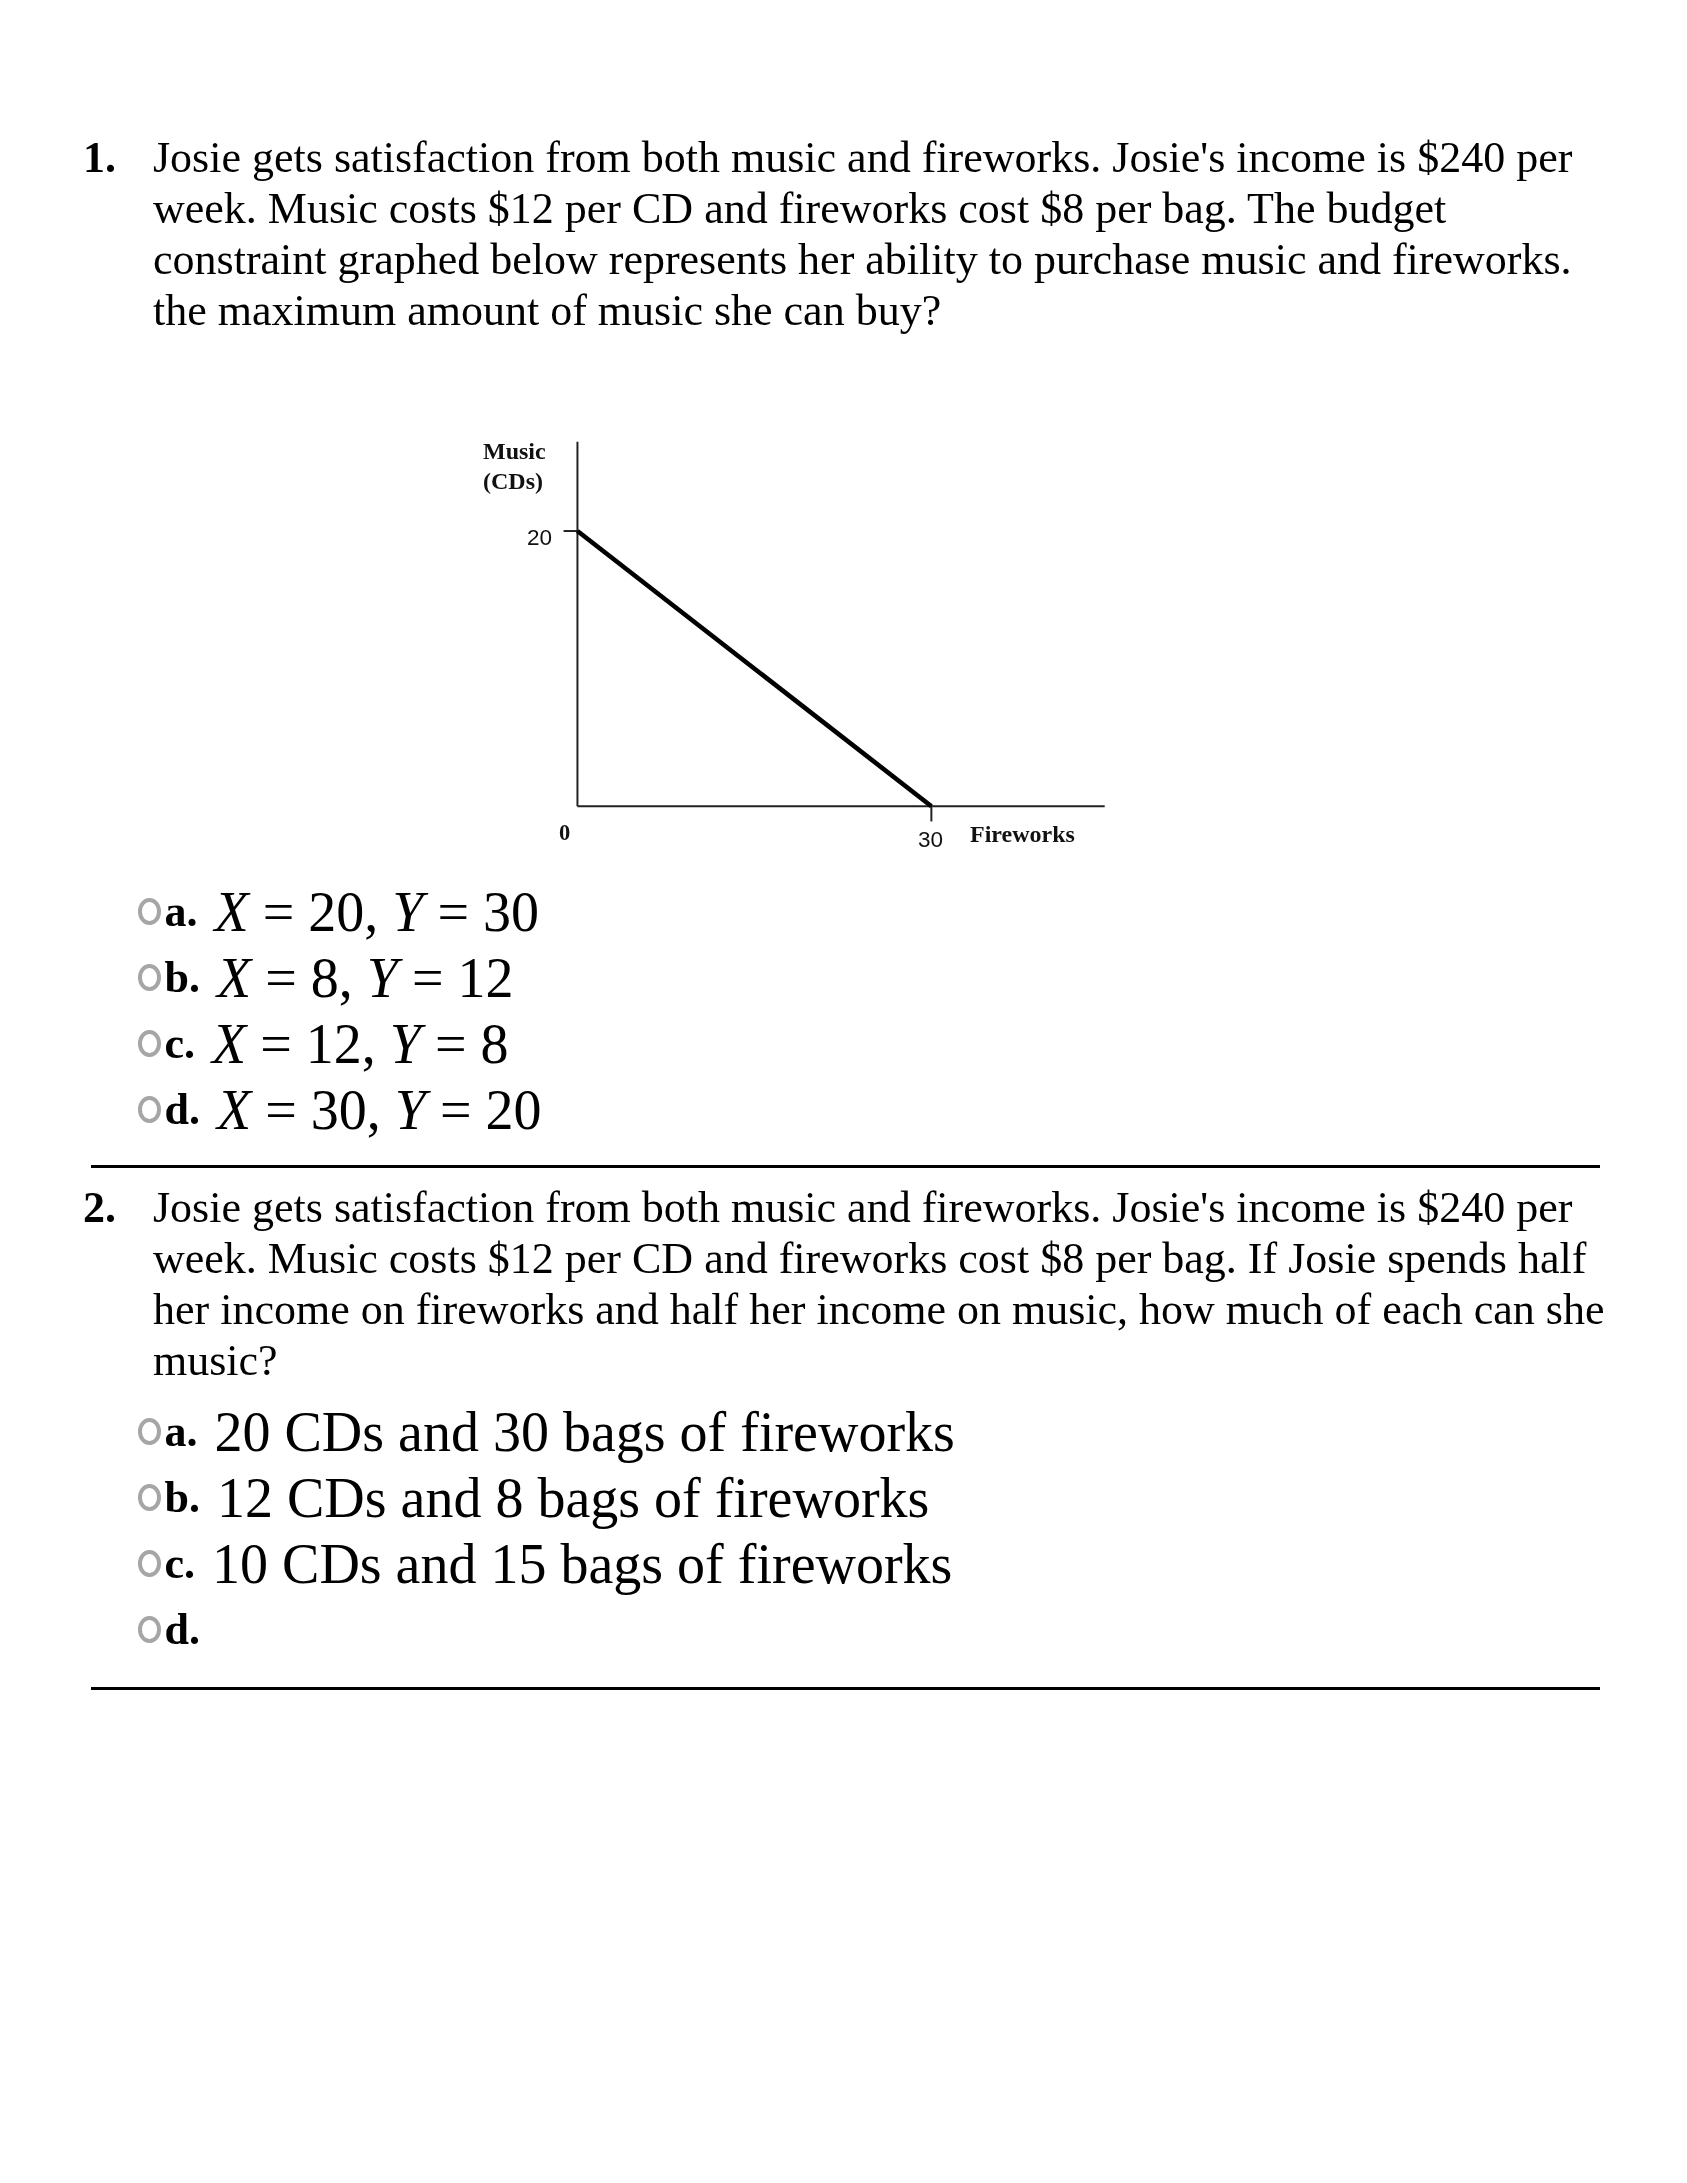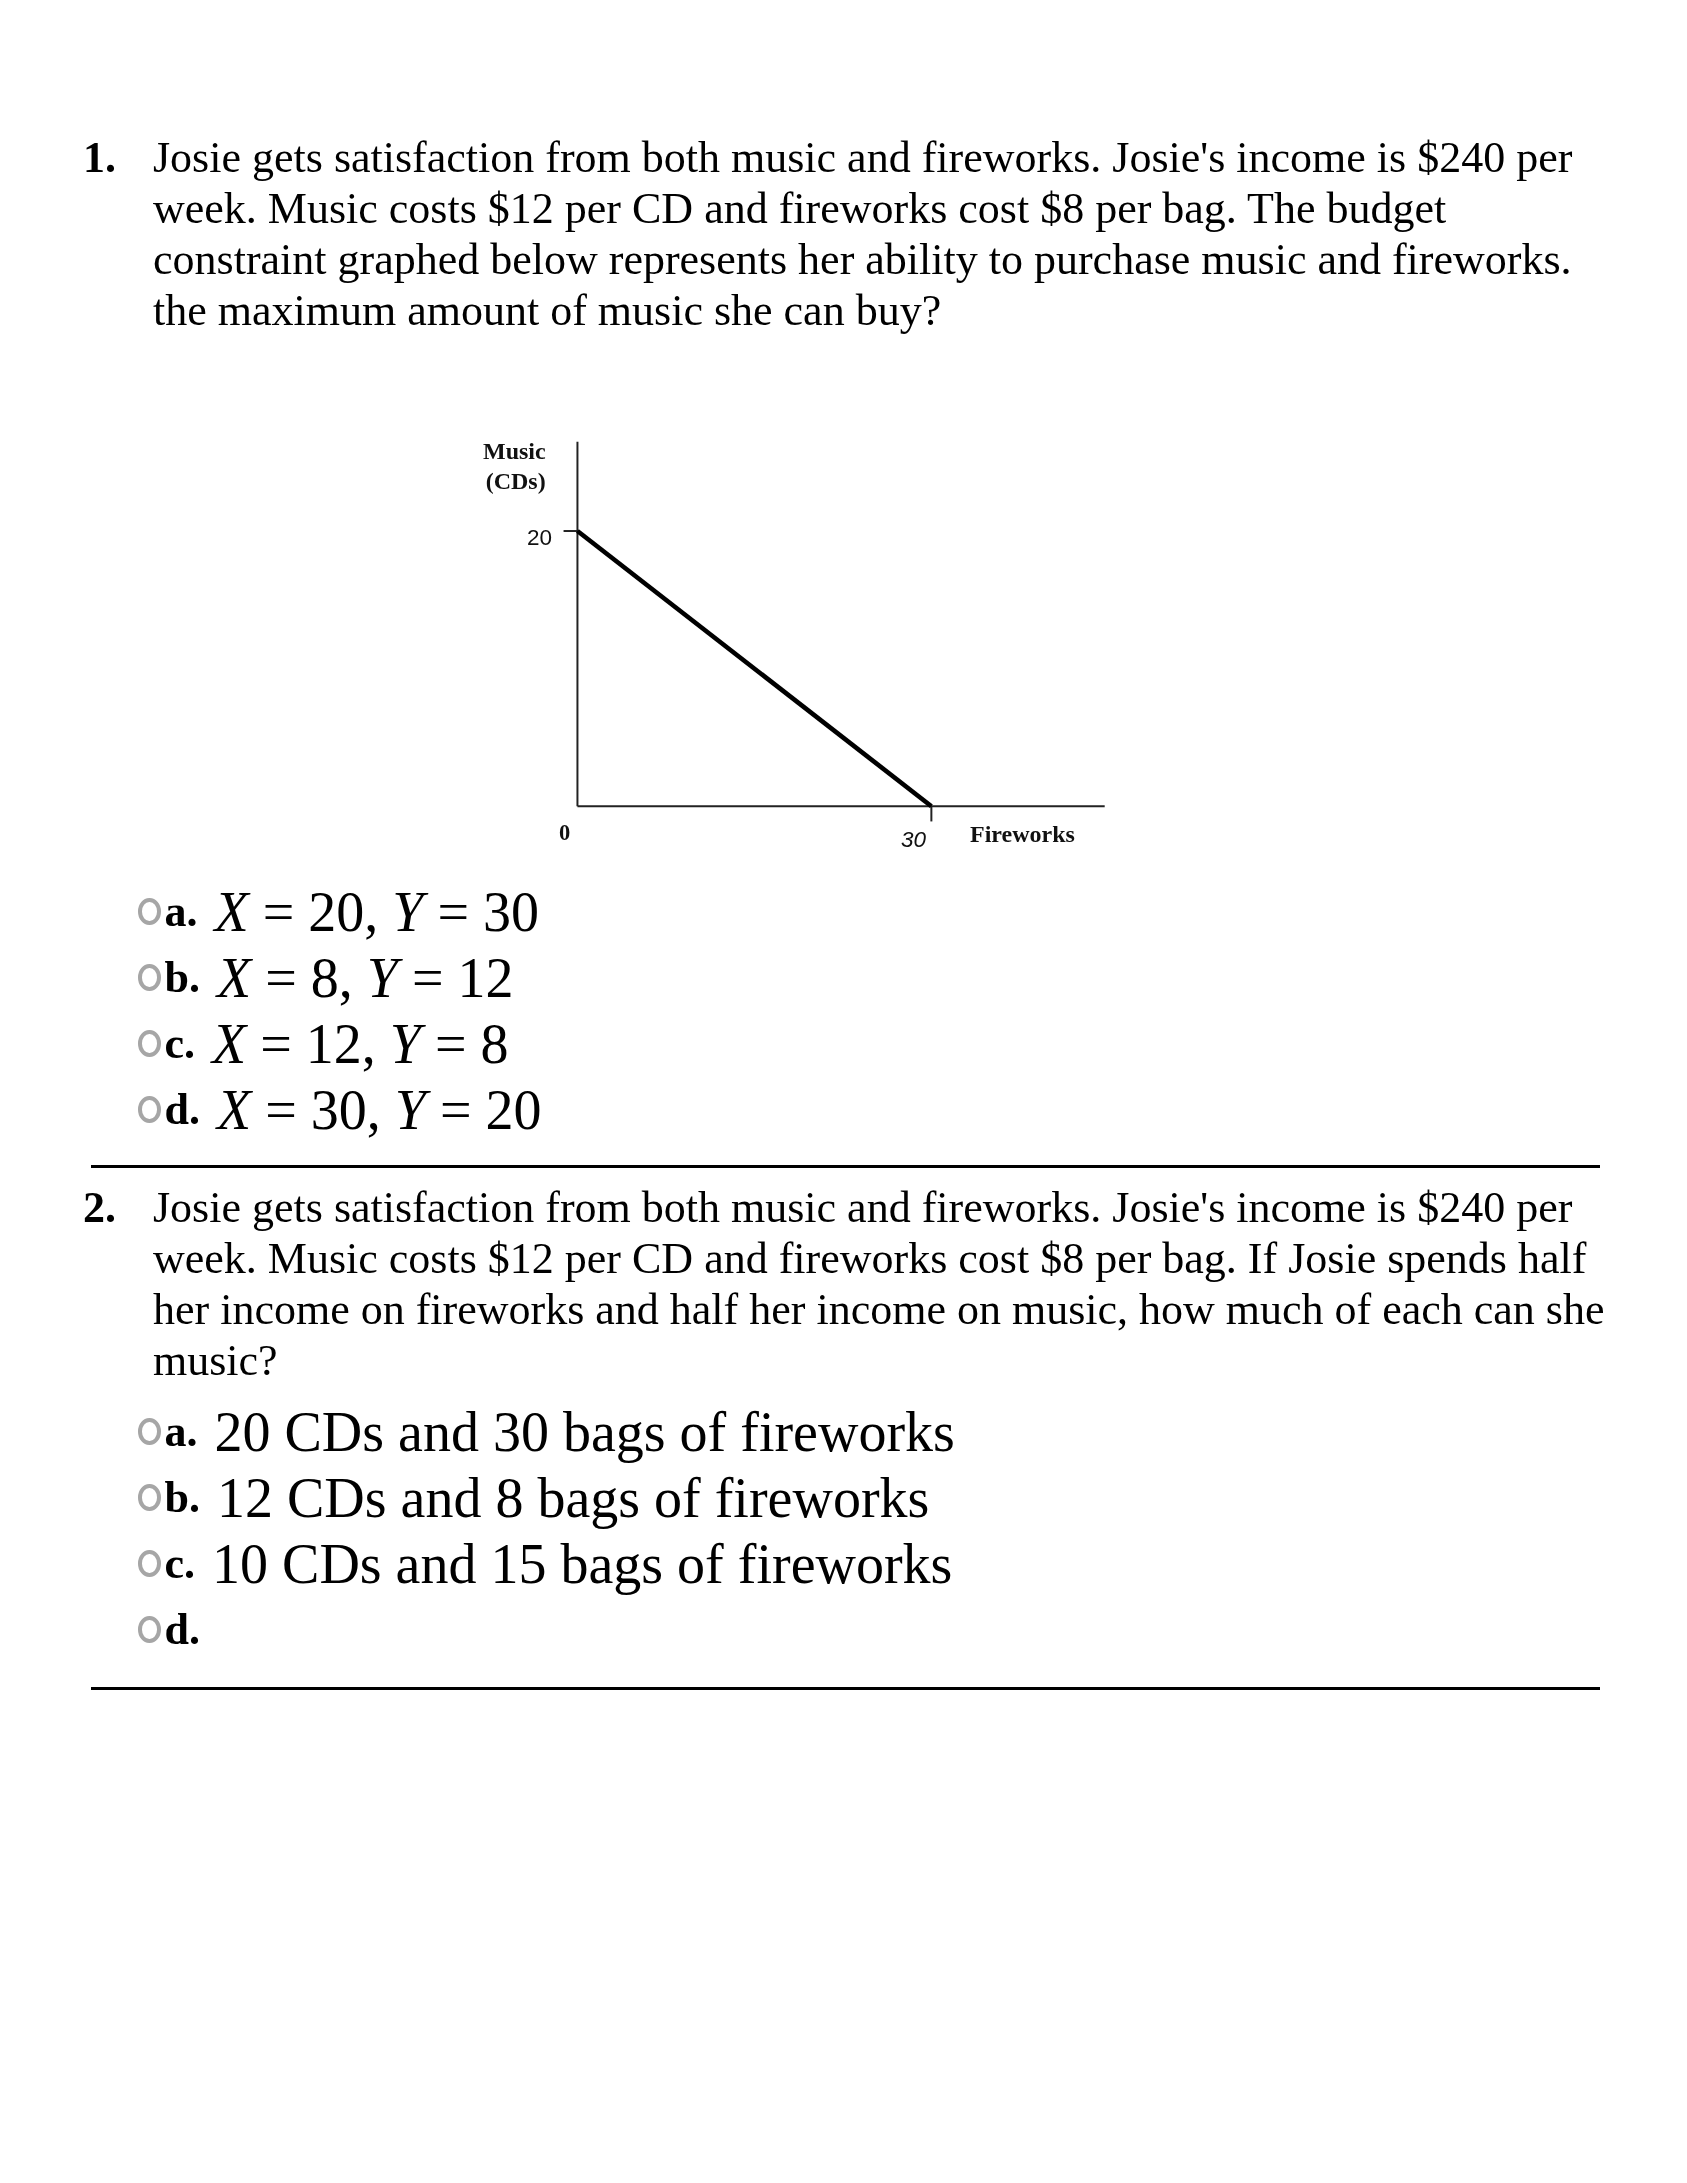--- a/index.html
+++ b/index.html
@@ -37,27 +37,27 @@
 </div>
 
 <div class="chart">
   <svg width="688" height="437" viewBox="0 0 1040 660">
     <line x1="173" y1="28" x2="173" y2="579" stroke="#222" stroke-width="3"></line>
     <line x1="173" y1="579" x2="970" y2="579" stroke="#222" stroke-width="3"></line>
     <line x1="152" y1="163" x2="173" y2="163" stroke="#222" stroke-width="3"></line>
     <line x1="708" y1="579" x2="708" y2="602" stroke="#222" stroke-width="3"></line>
     <line x1="173" y1="163" x2="708" y2="579" stroke="#000" stroke-width="7"></line>
   </svg>
-  <div class="ax-label" style="left:20px; top:13.2px; text-align:right;">
+  <div class="ax-label" style="left:20px; top:13.2px; text-align:left;">
     <div>Music</div>
     <div>(CDs)</div>
   </div>
   <div class="tick-label" style="left:64px; top:93px;margin-top:9px;">20</div>
   <div class="tick-label bold" style="left:96px; top:397px;">0</div>
-  <div class="tick-label" style="left:438px; top:404px;font-style:italic;">30</div>
+  <div class="tick-label" style="left:455px; top:404px;">30</div>
   <div class="ax-label" style="left:507px; top:396px;">Fireworks</div>
 </div>
 
 <div class="opts" style="top:885px;">
   <div class="opt" style="top:0px;">
     <span class="radio"></span>
     <span class="opt-letter">a.</span>
     <span class="opt-text"><i>X</i><span> = 20, </span><i>Y</i><span> = 30</span></span>
   </div>
   <div class="opt" style="top:66px;">

